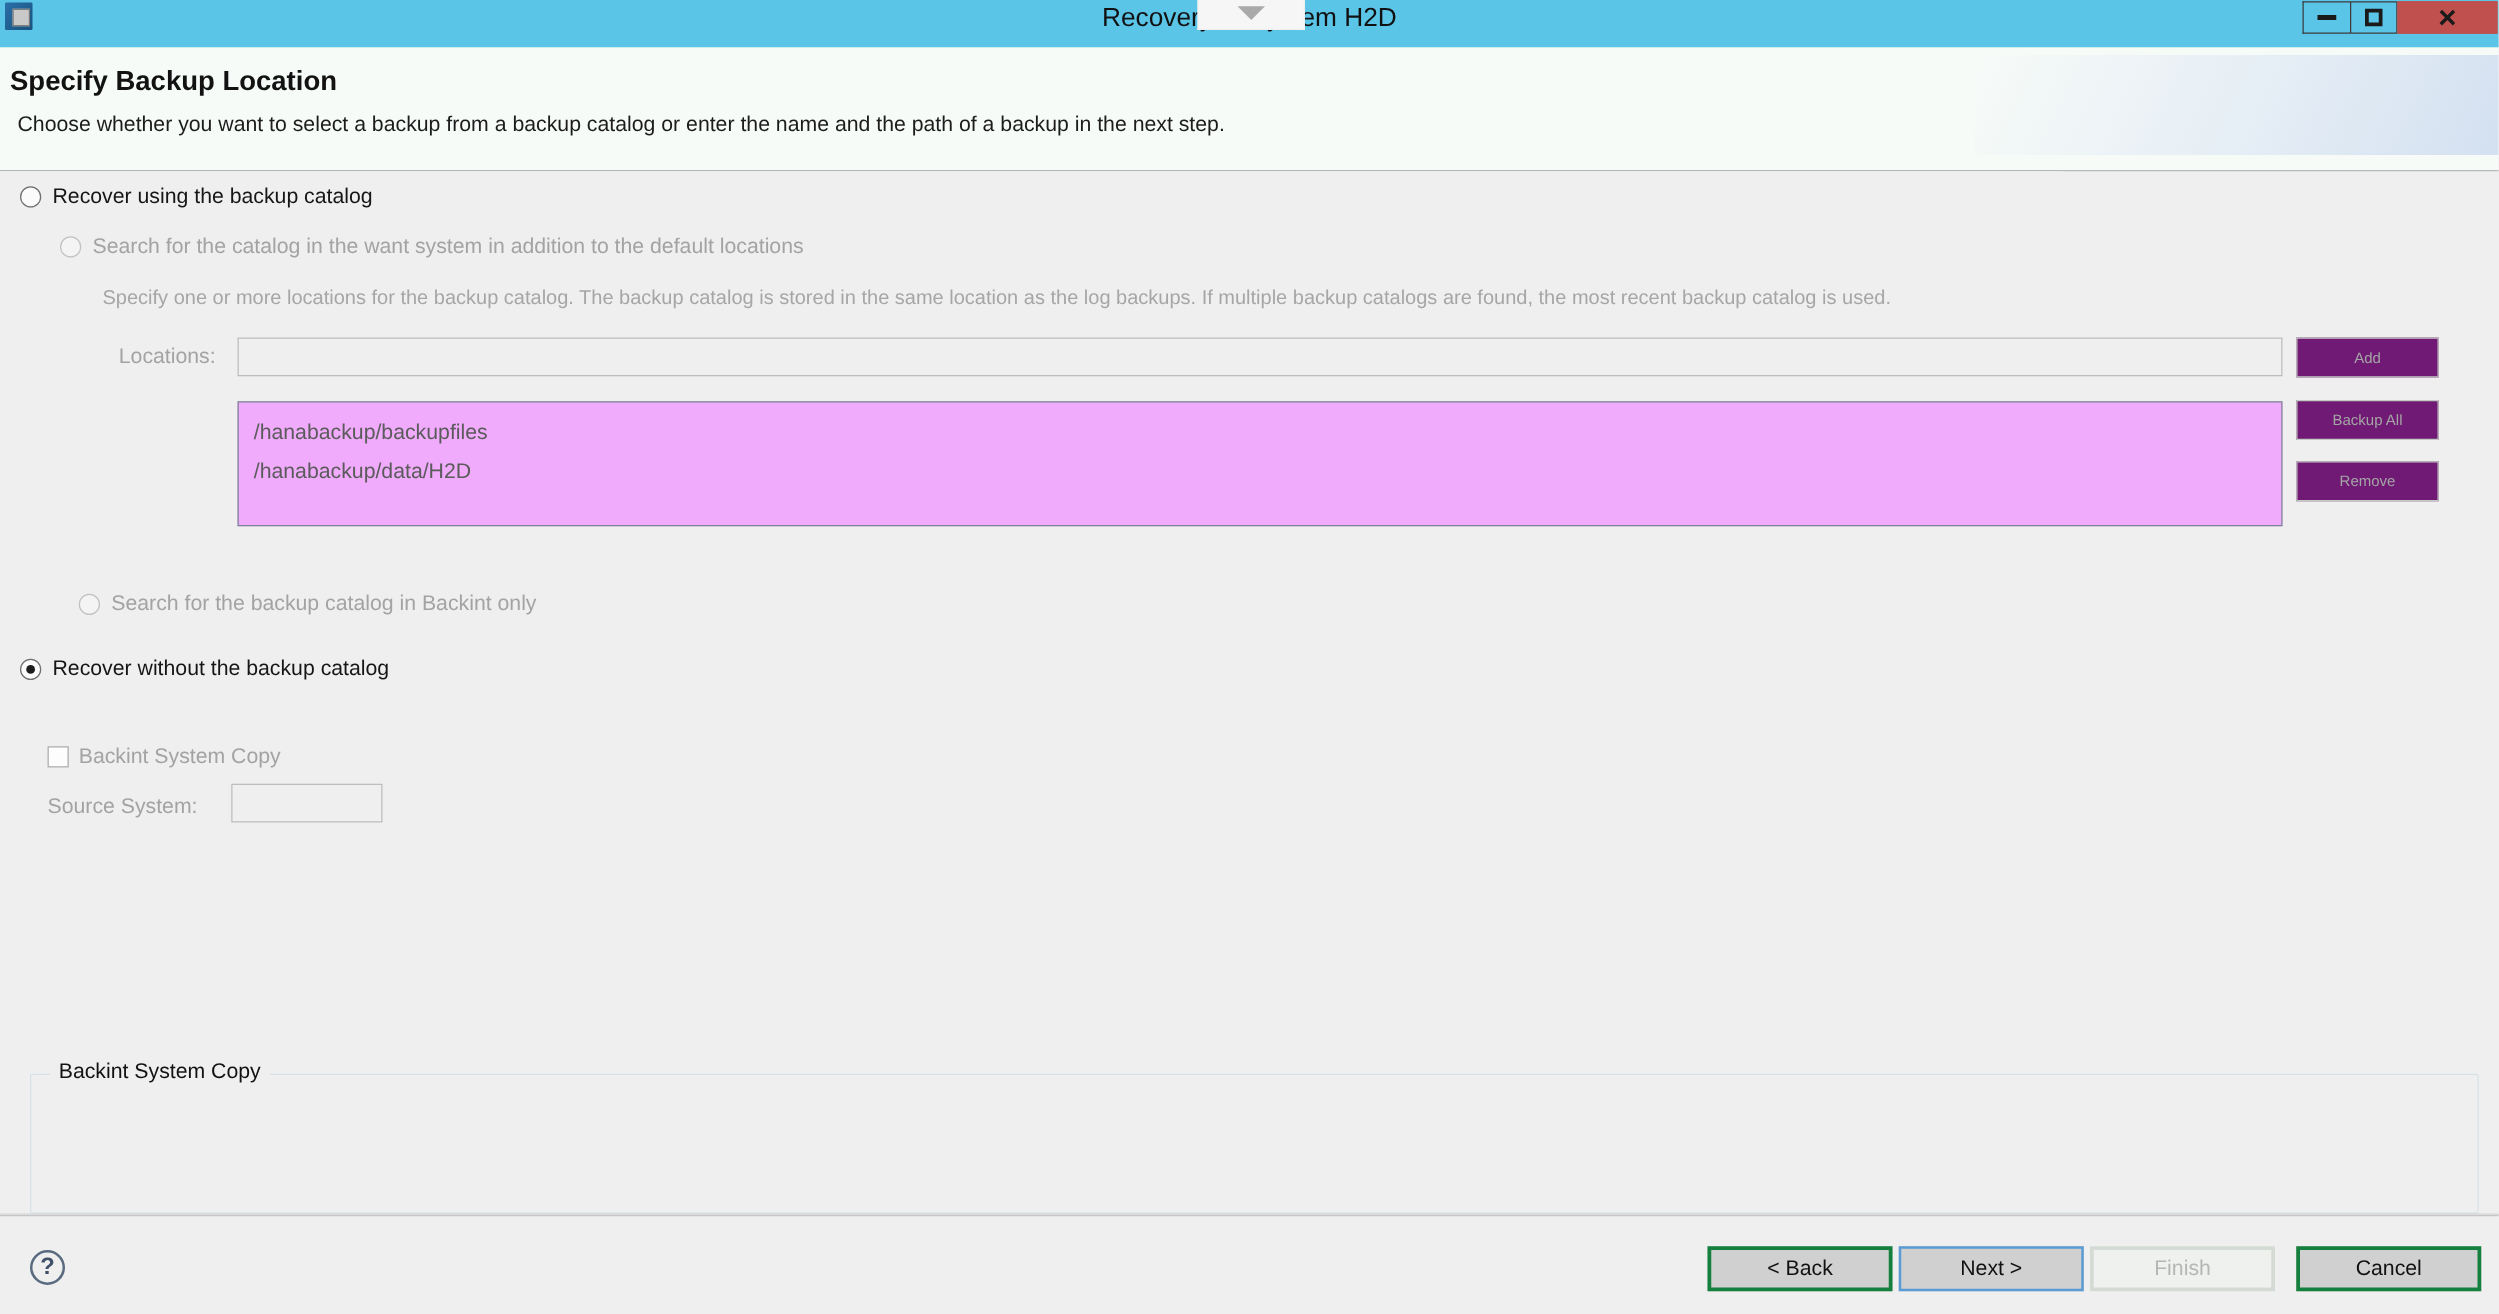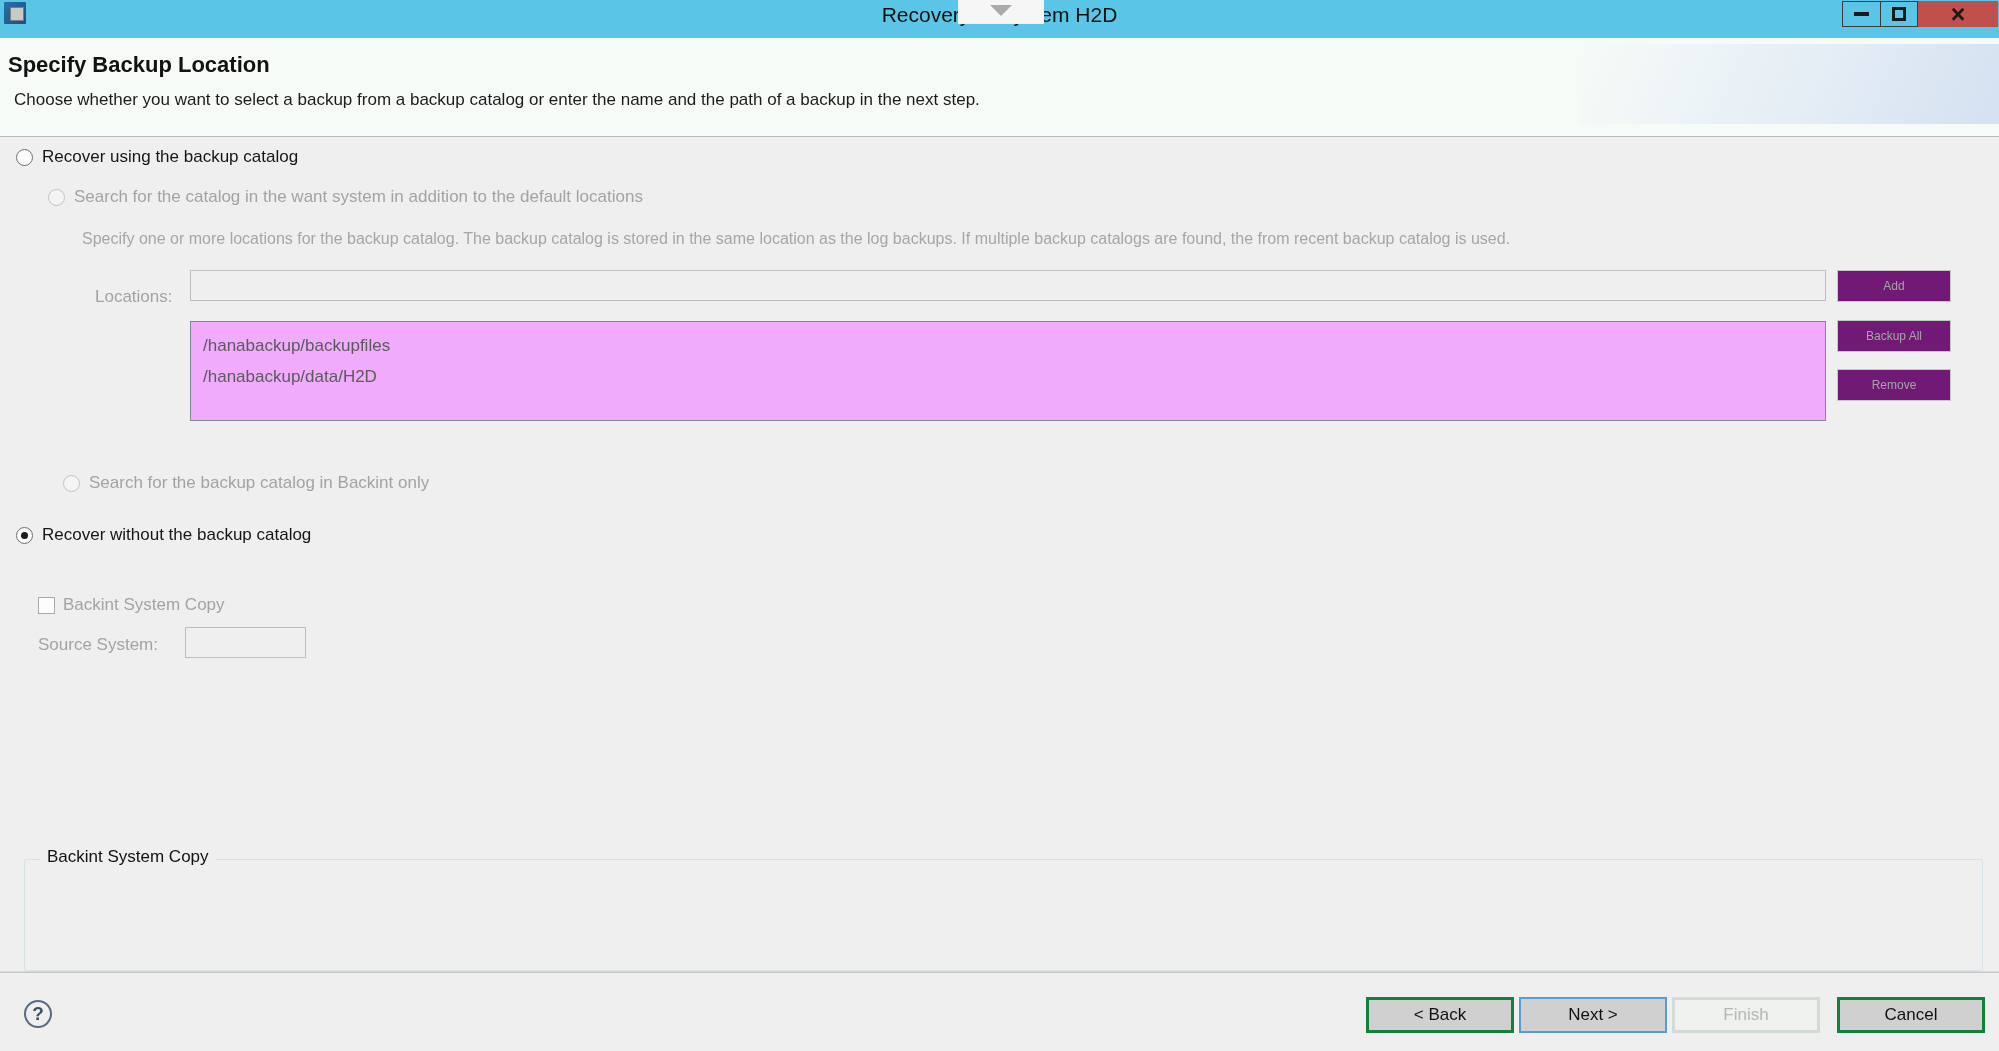--- a/index.html
+++ b/index.html
@@ -208,23 +208,23 @@
     <div class="row" style="left:16px; top:10px;">
       <span class="radio"></span>
       <span class="lbl">Recover using the backup catalog</span>
     </div>
 
     <div class="row" style="left:48px; top:50px;">
       <span class="radio disabled"></span>
       <span class="lbl dim">Search for the catalog in the want system in addition to the default locations</span>
     </div>
 
-    <div style="position:absolute; left:82px; top:93px; font-size:16px; color:#a6a6a6;">Specify one or more locations for the backup catalog. The backup catalog is stored in the same location as the log backups. If multiple backup catalogs are found, the from recent backup catalog is used.</div>
-
-    <div style="position:absolute; left:95px; top:138px; font-size:17px; color:#a3a3a3;margin-top:12px;">Locations:</div>
+    <div style="position:absolute; left:82px; top:93px; font-size:16px; color:#a6a6a6;">Specify one or more locations for the backup catalog. The backup catalog is stored in the same location as the log backups. If multiple backup catalogs are found, the most recent backup catalog is used.</div>
+
+    <div style="position:absolute; left:95px; top:138px; font-size:17px; color:#a3a3a3;">Locations:</div>
     <input class="txtinput" id="locations-input" style="position: absolute; left: 190px; top: 133px; width: 1636px;" disabled="" placeholder="">
 
     <div class="sidebtn" style="left:1837px; top:133px;">Add</div>
     <div class="sidebtn" style="left:1837px; top:183px;">Backup All</div>
     <div class="sidebtn" style="left:1837px; top:232px;">Remove</div>
 
     <div id="listbox" style="top:184px;">
       <div class="item">/hanabackup/backupfiles</div>
       <div class="item">/hanabackup/data/H2D</div>
     </div>

